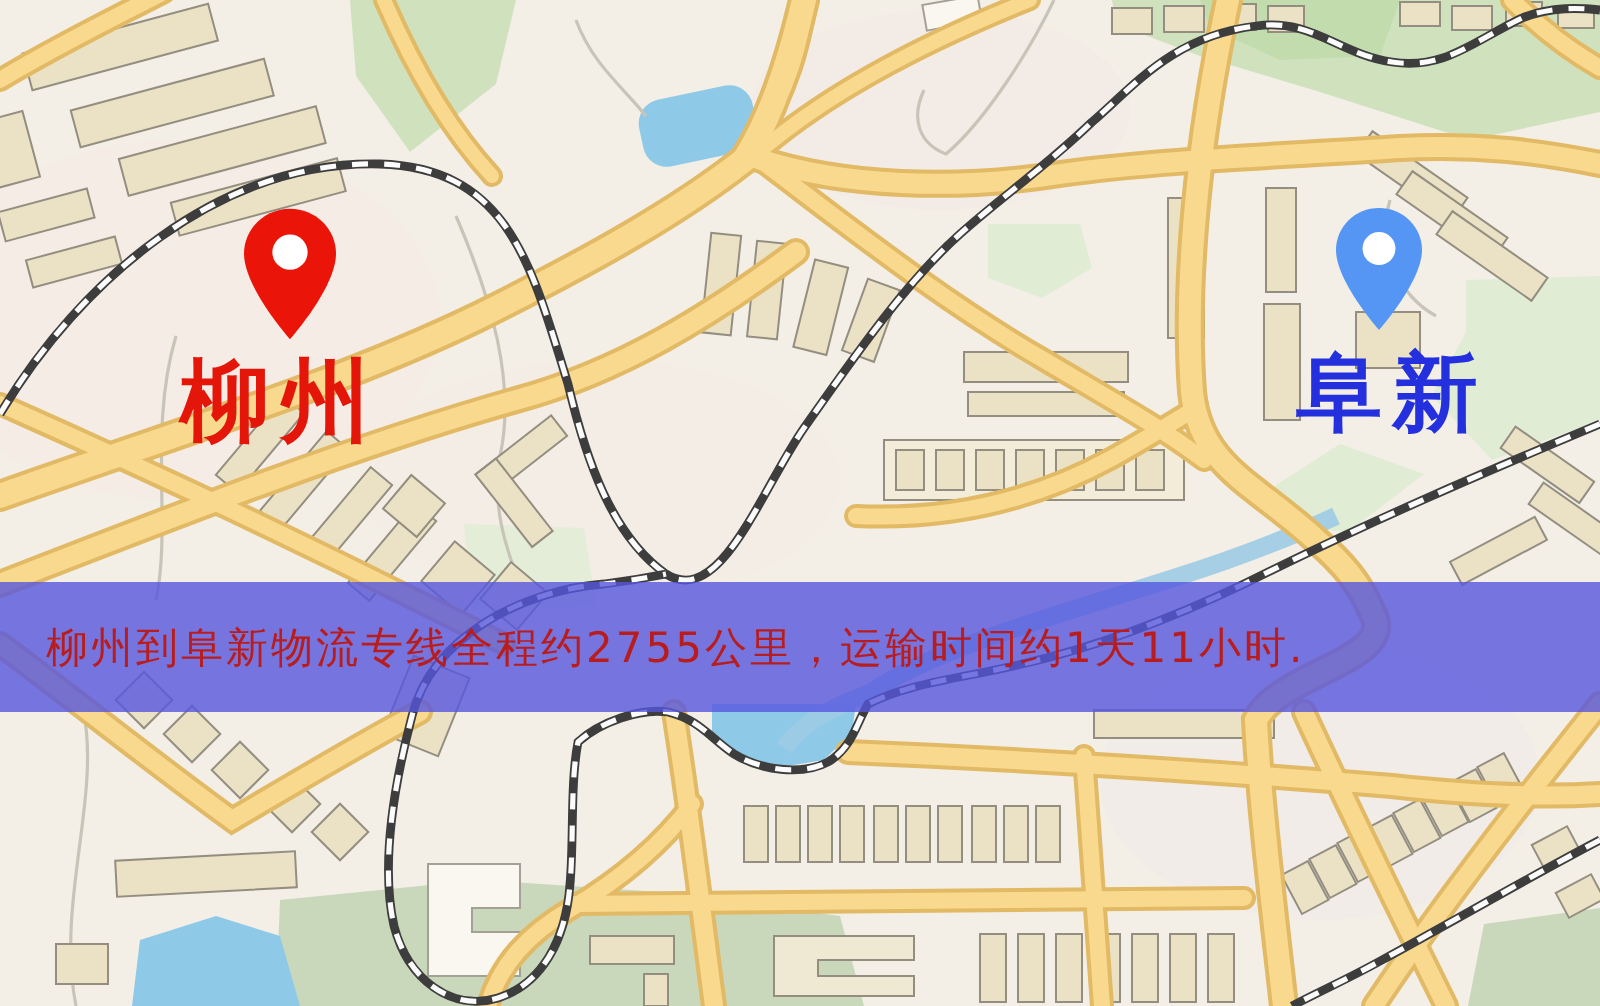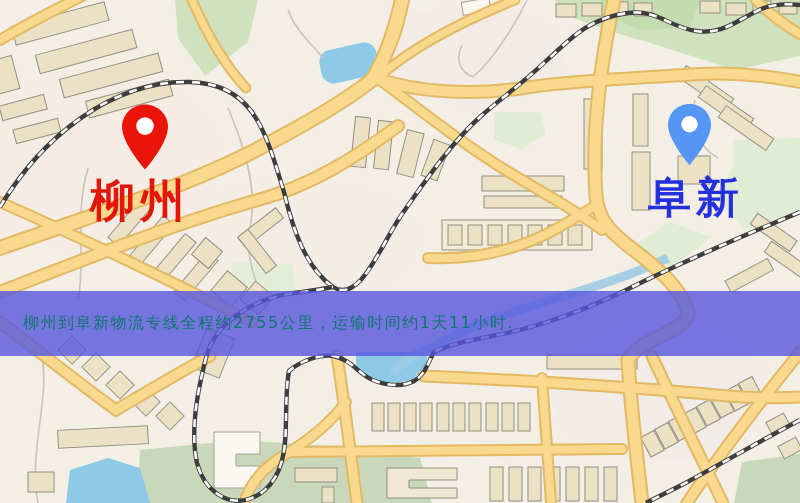--- a/index.html
+++ b/index.html
@@ -22,21 +22,21 @@
   .wat{fill:#8fc9e8;}
   .ctr{fill:none;stroke:#c8c4b8;stroke-width:1.6;}
   
   .banner{
     position:absolute;left:0;top:291px;width:800px;height:65px;
     background:rgba(86,86,222,0.80);
     display:flex;align-items:center;
     z-index:3;
   }
   .banner span{
-    color:#0f766e;font-size:16px;letter-spacing:1.5px;
+    color:#b91c1c;font-size:21px;letter-spacing:1.5px;
     padding-left:23px;white-space:nowrap;
   }
   
   .pin{position:absolute;z-index:4;}
   .pin svg{display:block;}
   .city-label{
     position:absolute;z-index:4;font-weight:bold;white-space:nowrap;
     letter-spacing:5px;line-height:1;
   }
   .label-origin{left:90px;top:178px;font-size:45px;color:#e41509;}

